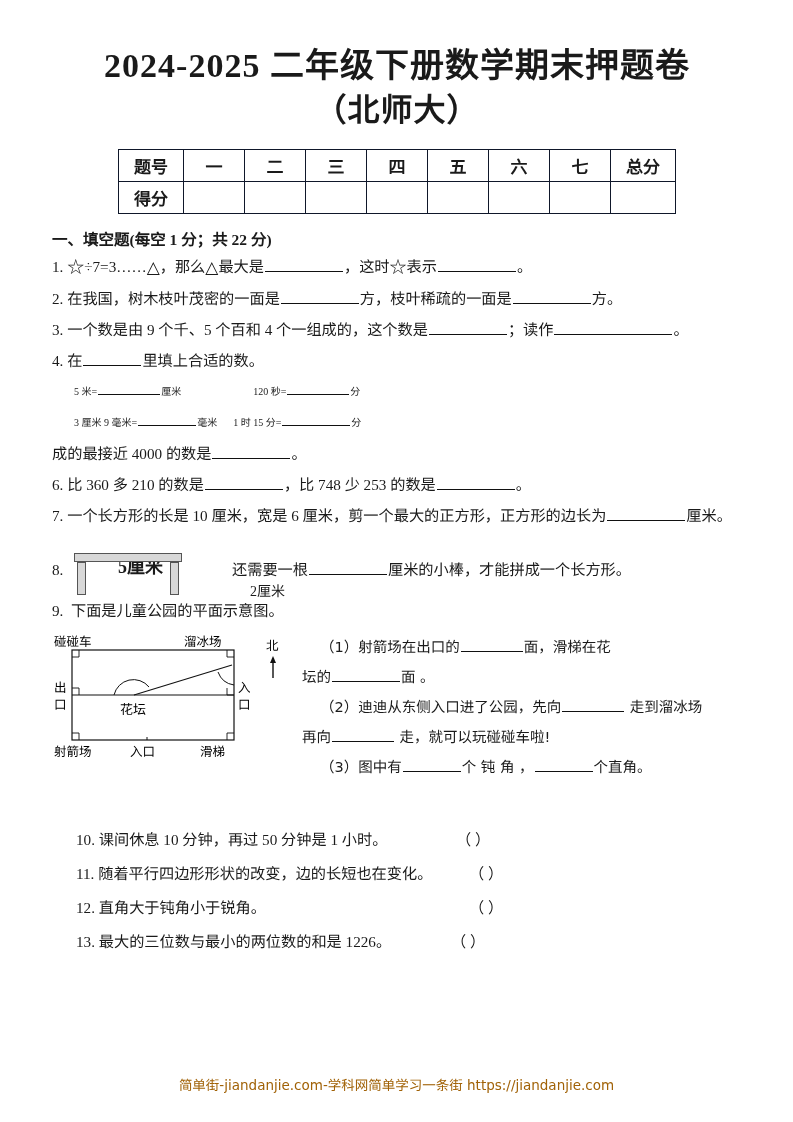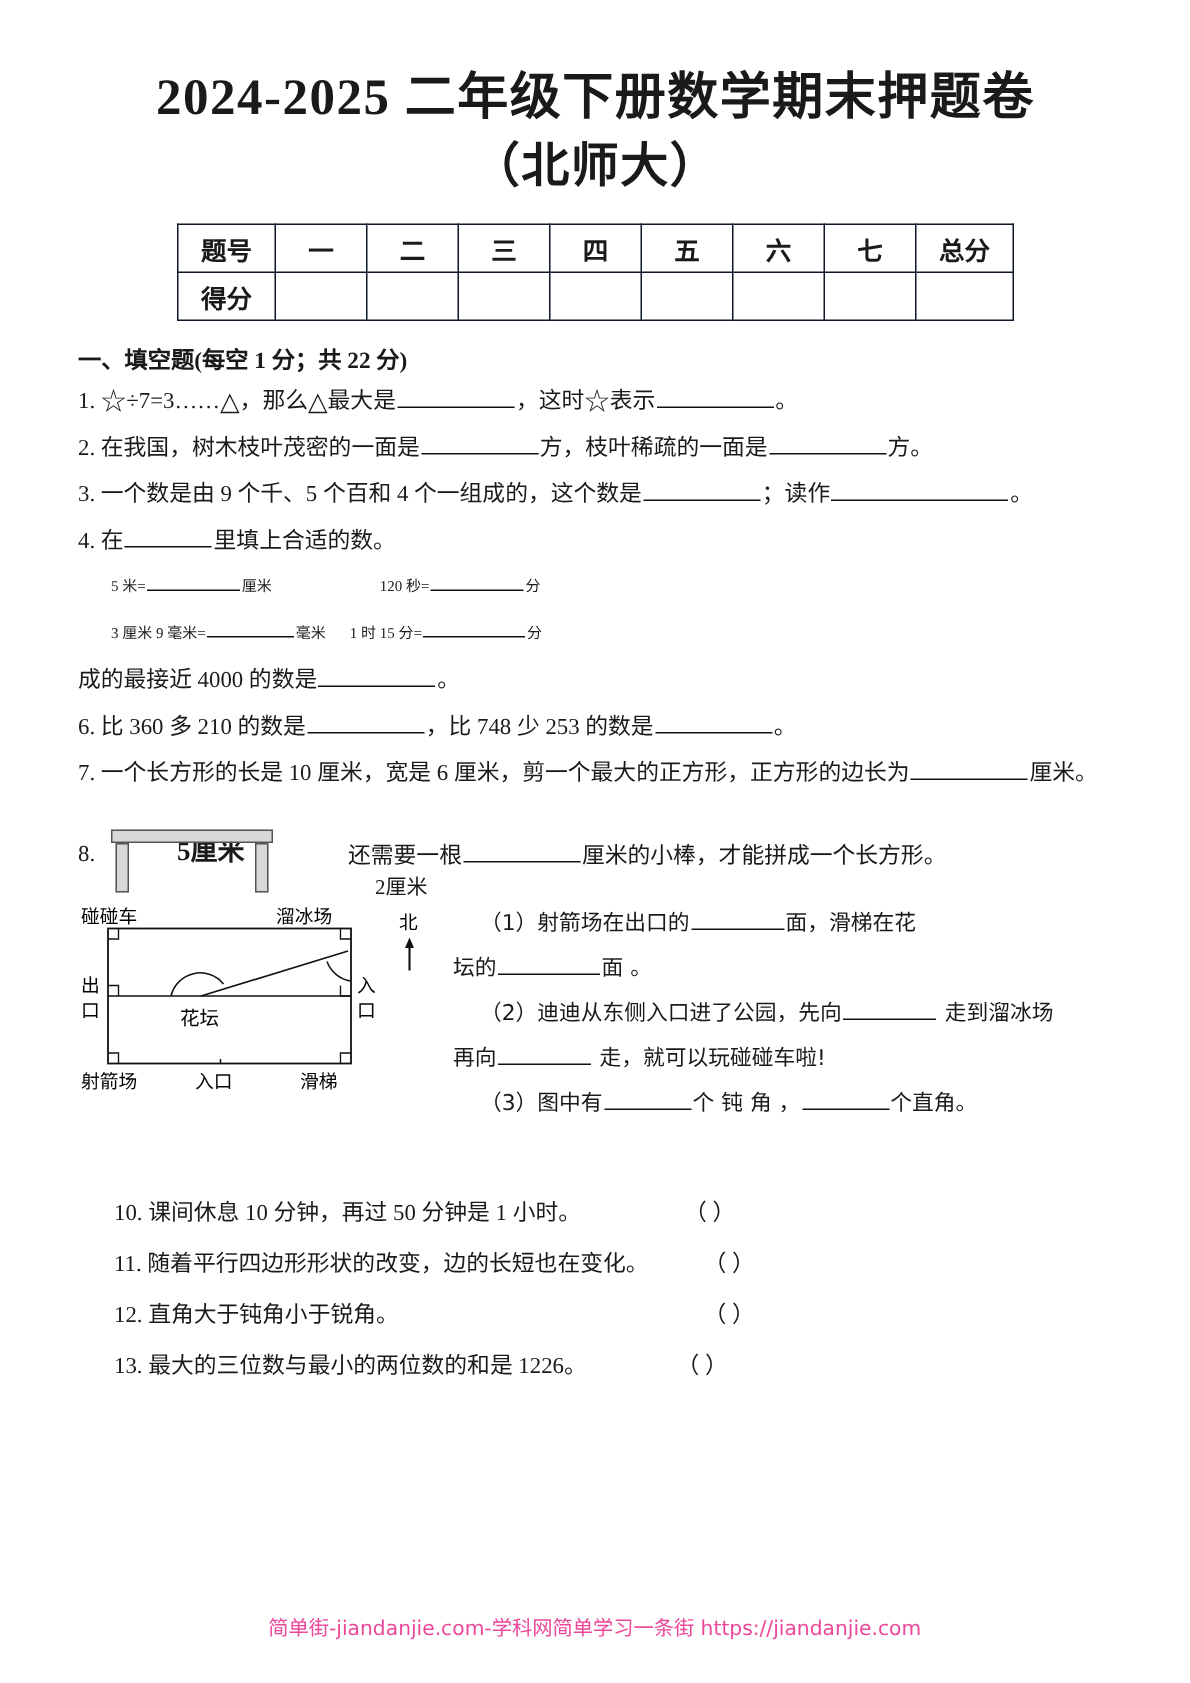--- a/index.html
+++ b/index.html
@@ -211,21 +211,21 @@
 
   
   .footer {
     position: absolute;
     left: 0;
     right: 0;
     bottom: 28px;
     text-align: center;
     font-family: "DejaVu Sans", "Liberation Sans", sans-serif;
     font-size: 13.5px;
-    color: #ec4899;
+    color: #a16207;
   }
 </style>
 </head>
 <body>
 
 <div class="page">
   <div class="content">
 
     <div class="title-block">
       <div class="title-line">2024-2025 二年级下册数学期末押题卷</div>
@@ -310,20 +310,24 @@
         <div class="bench-top"></div>
         <div class="bench-leg left"></div>
         <div class="bench-leg right"></div>
         <div class="bench-label-side">2厘米</div>
       </div>
       <div class="q8-text">
         <span>还需要一根</span><span class="blank b78"></span><span>厘米的小棒，才能拼成一个长方形。</span>
       </div>
     </div>
 
+    <div class="q">
+      <span class="q-num">9.</span>
+      &nbsp;<span>下面是儿童公园的平面示意图。</span>
+    </div>
 
     <div class="q9-area">
       <div class="map-box">
         <svg class="map-svg" width="255" height="135" viewBox="0 0 255 135">
 
           <text x="2" y="12" font-family="Liberation Serif, serif" font-size="12.5">碰碰车</text>
           <text x="132" y="12" font-family="Liberation Serif, serif" font-size="12.5">溜冰场</text>
           <text x="2" y="58" font-family="Liberation Serif, serif" font-size="12.5">出</text>
           <text x="2" y="75" font-family="Liberation Serif, serif" font-size="12.5">口</text>
           <text x="186" y="58" font-family="Liberation Serif, serif" font-size="12.5">入</text>

